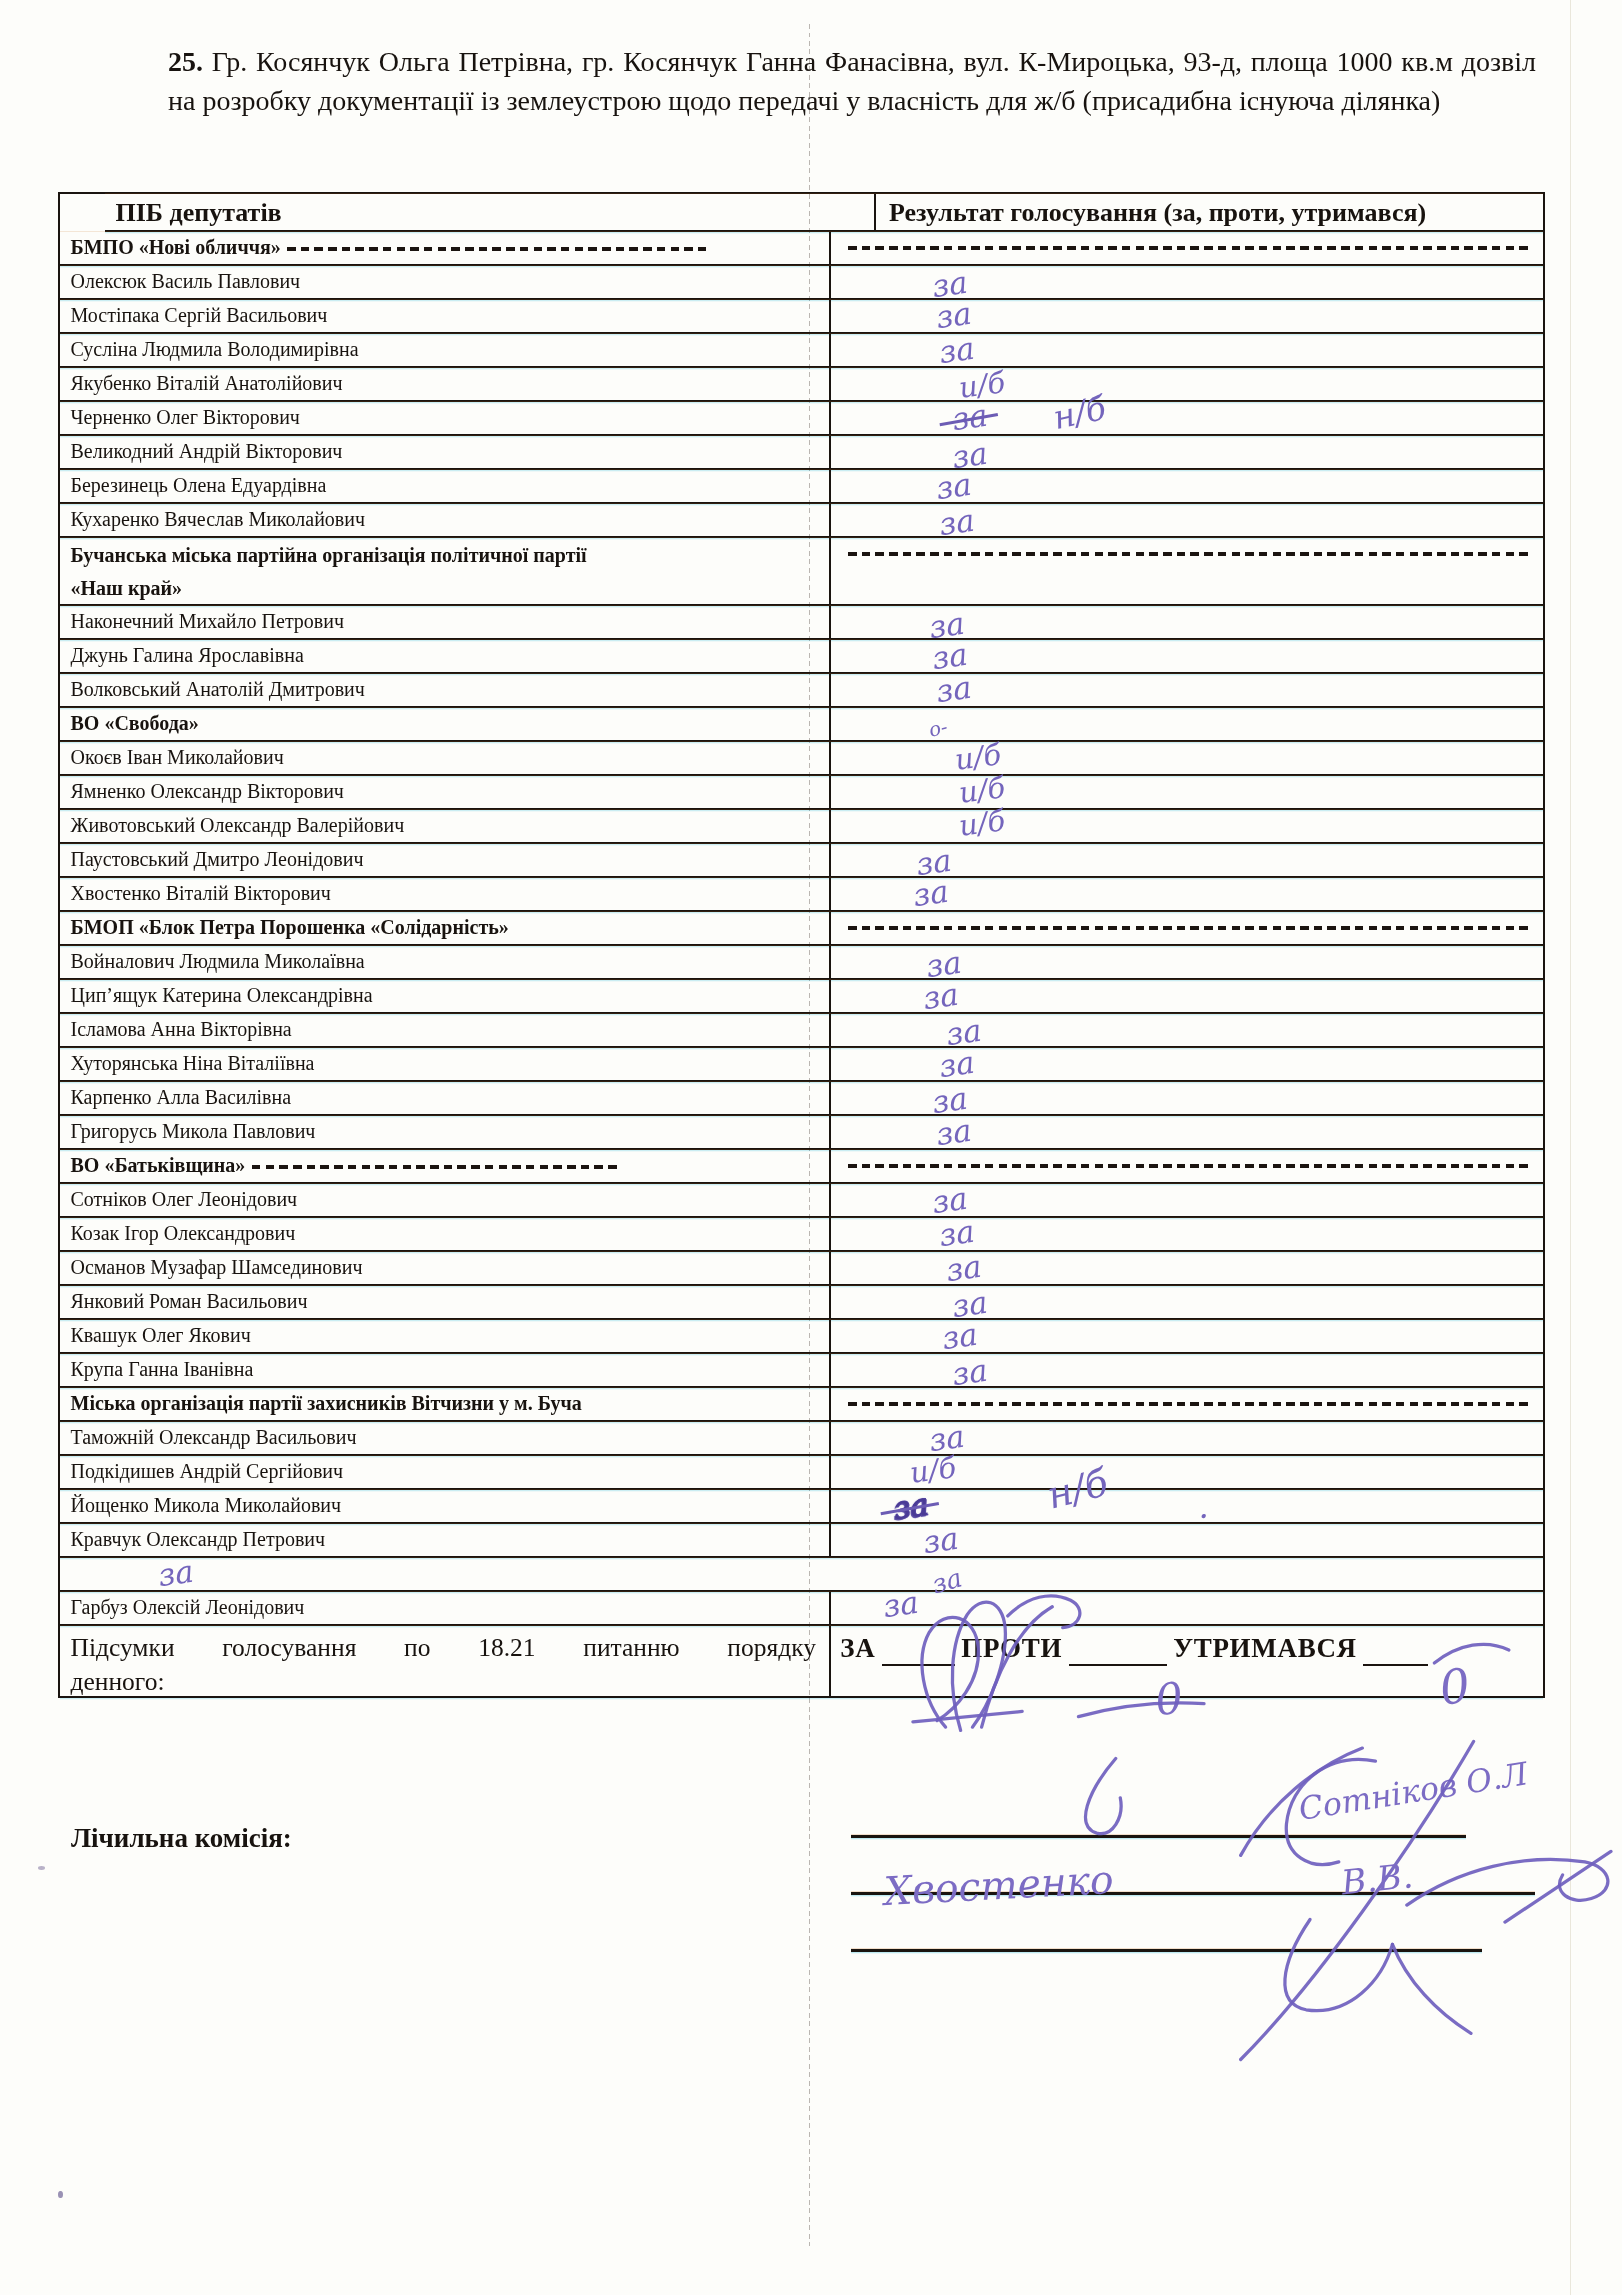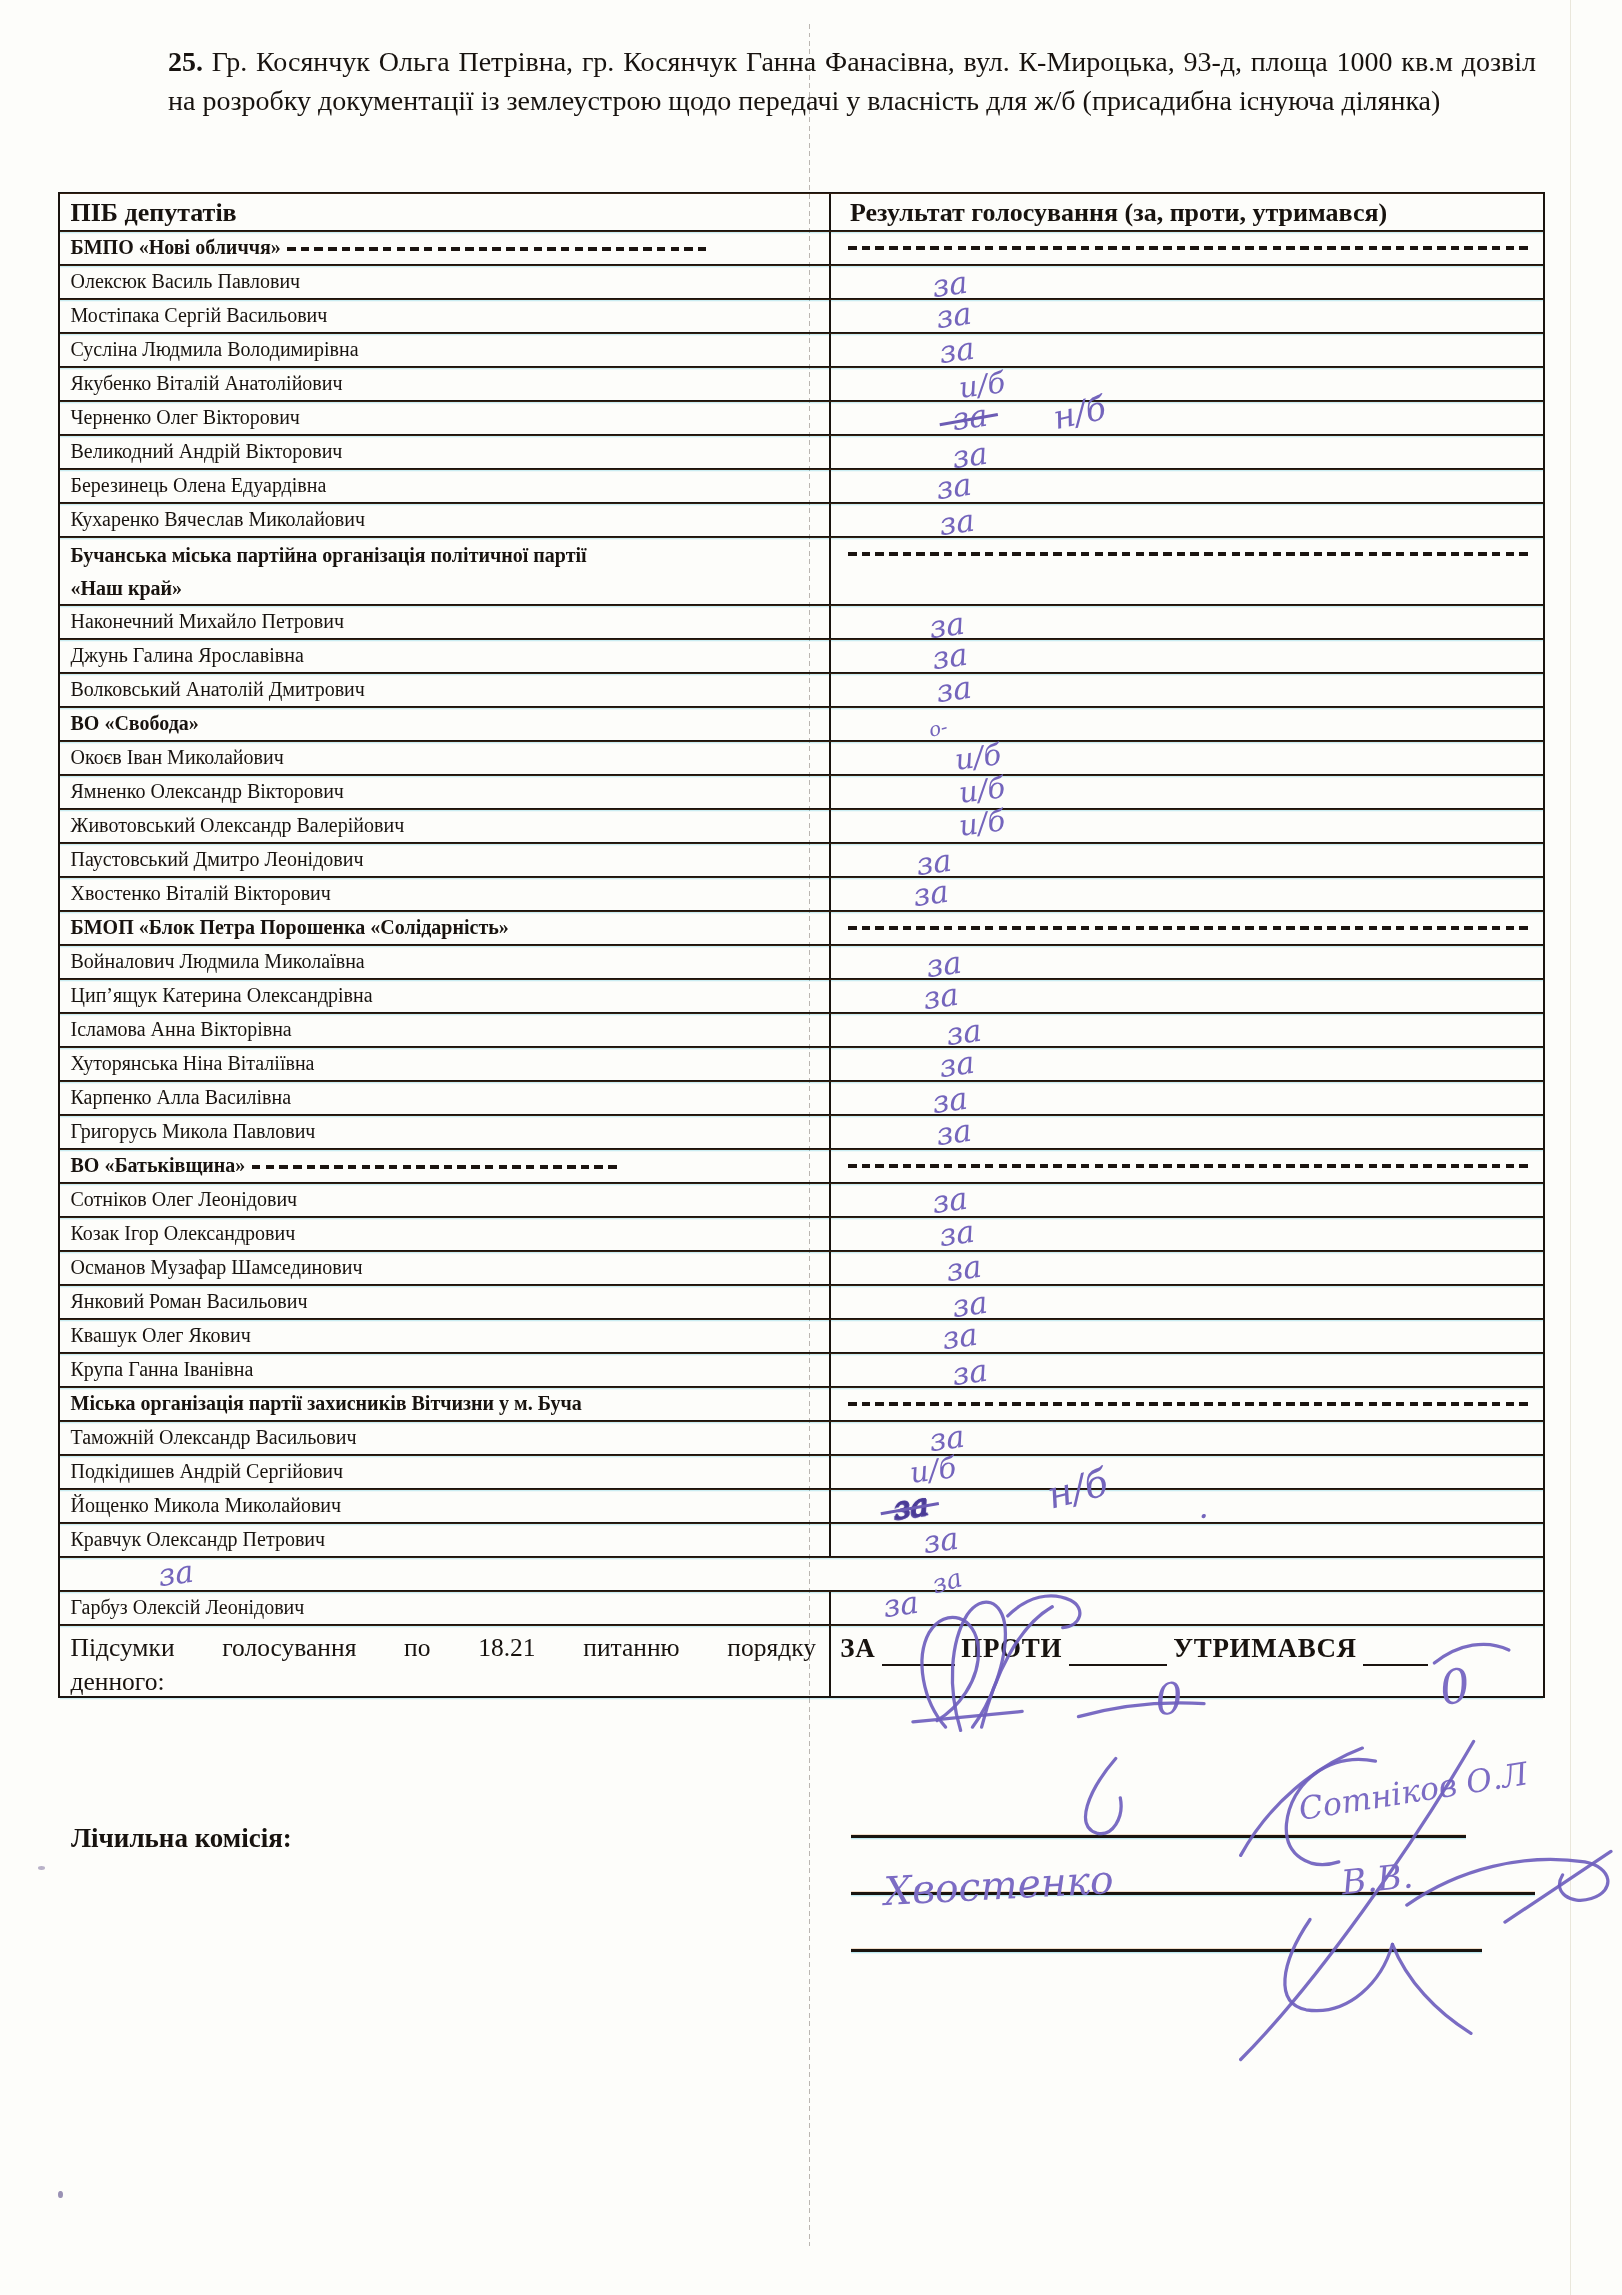--- a/index.html
+++ b/index.html
@@ -13,29 +13,29 @@
   .speck{position:absolute;border-radius:50%;}
   
   .heading{position:absolute;left:168px;top:42px;width:1368px;margin:0;
      font-size:28px;line-height:39px;text-align:justify;}
   .b{font-weight:bold;}
   
   .tbl{position:absolute;left:58px;top:192px;width:1487px;
        border:2px solid #1a140f;border-bottom:none;background:transparent;}
   .row{display:flex;border-bottom:2px solid #1a140f;position:relative;
        box-shadow:0 1.3px 0 rgba(0,175,210,.20), 0 -0.7px 0 rgba(200,110,25,.22);}
-  .row.header{height:38px;}
+  .row.header{height:38px;margin-left:45px;}
   .row.deputy,.row.party{height:34px;}
   .row.party2{height:68px;}
   .row.summary{height:72px;}
   .cl{width:771px;border-right:2px solid #1a140f;position:relative;
       padding-left:10.5px;line-height:31px;white-space:nowrap;font-size:20px;}
   .cr{flex:1;position:relative;font-size:25px;}
   .row.header .cl,.row.header .cr{font-weight:bold;line-height:37px;font-size:26px;}
-  .row.header .cr{padding-left:19px;}
+  .row.header .cr{padding-left:13px;}
   .row.party .cl,.row.party2 .cl{font-weight:bold;}
   .row.party2 .cl{line-height:33px;padding-top:0.7px;}
   .dash{display:inline-block;height:3.9px;vertical-align:middle;margin-left:6.5px;
         background:repeating-linear-gradient(90deg,#1b1410 0 8.5px,transparent 8.5px 13.7px);}
   .rdash{position:absolute;left:17px;top:14.4px;width:681px;margin:0;}
   
   .hw{position:absolute;font-style:italic;font-family:"DejaVu Serif",serif;
       color:#7465bc;white-space:nowrap;z-index:3;line-height:1;}
   .hw.strike::after{content:"";position:absolute;left:-13px;right:-10.5px;top:52%;height:2.6px;
       background:#6c5cb4;transform:rotate(-2deg);}

